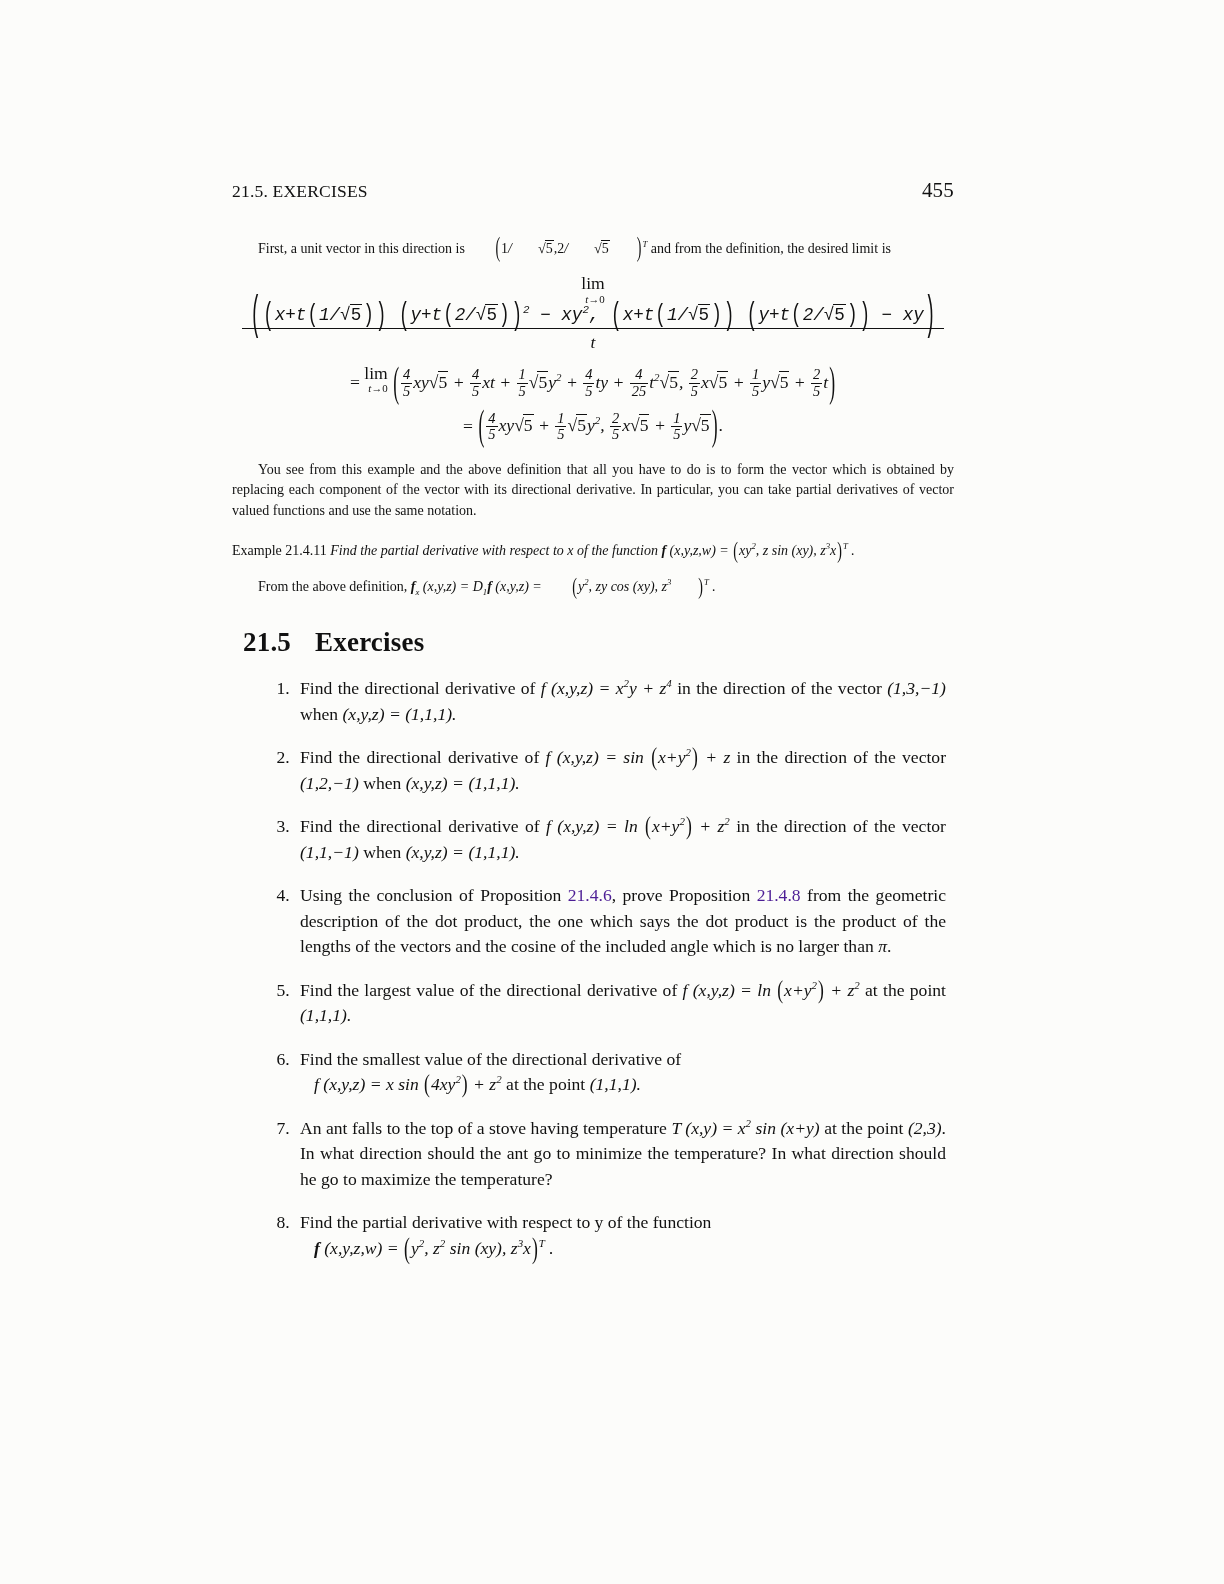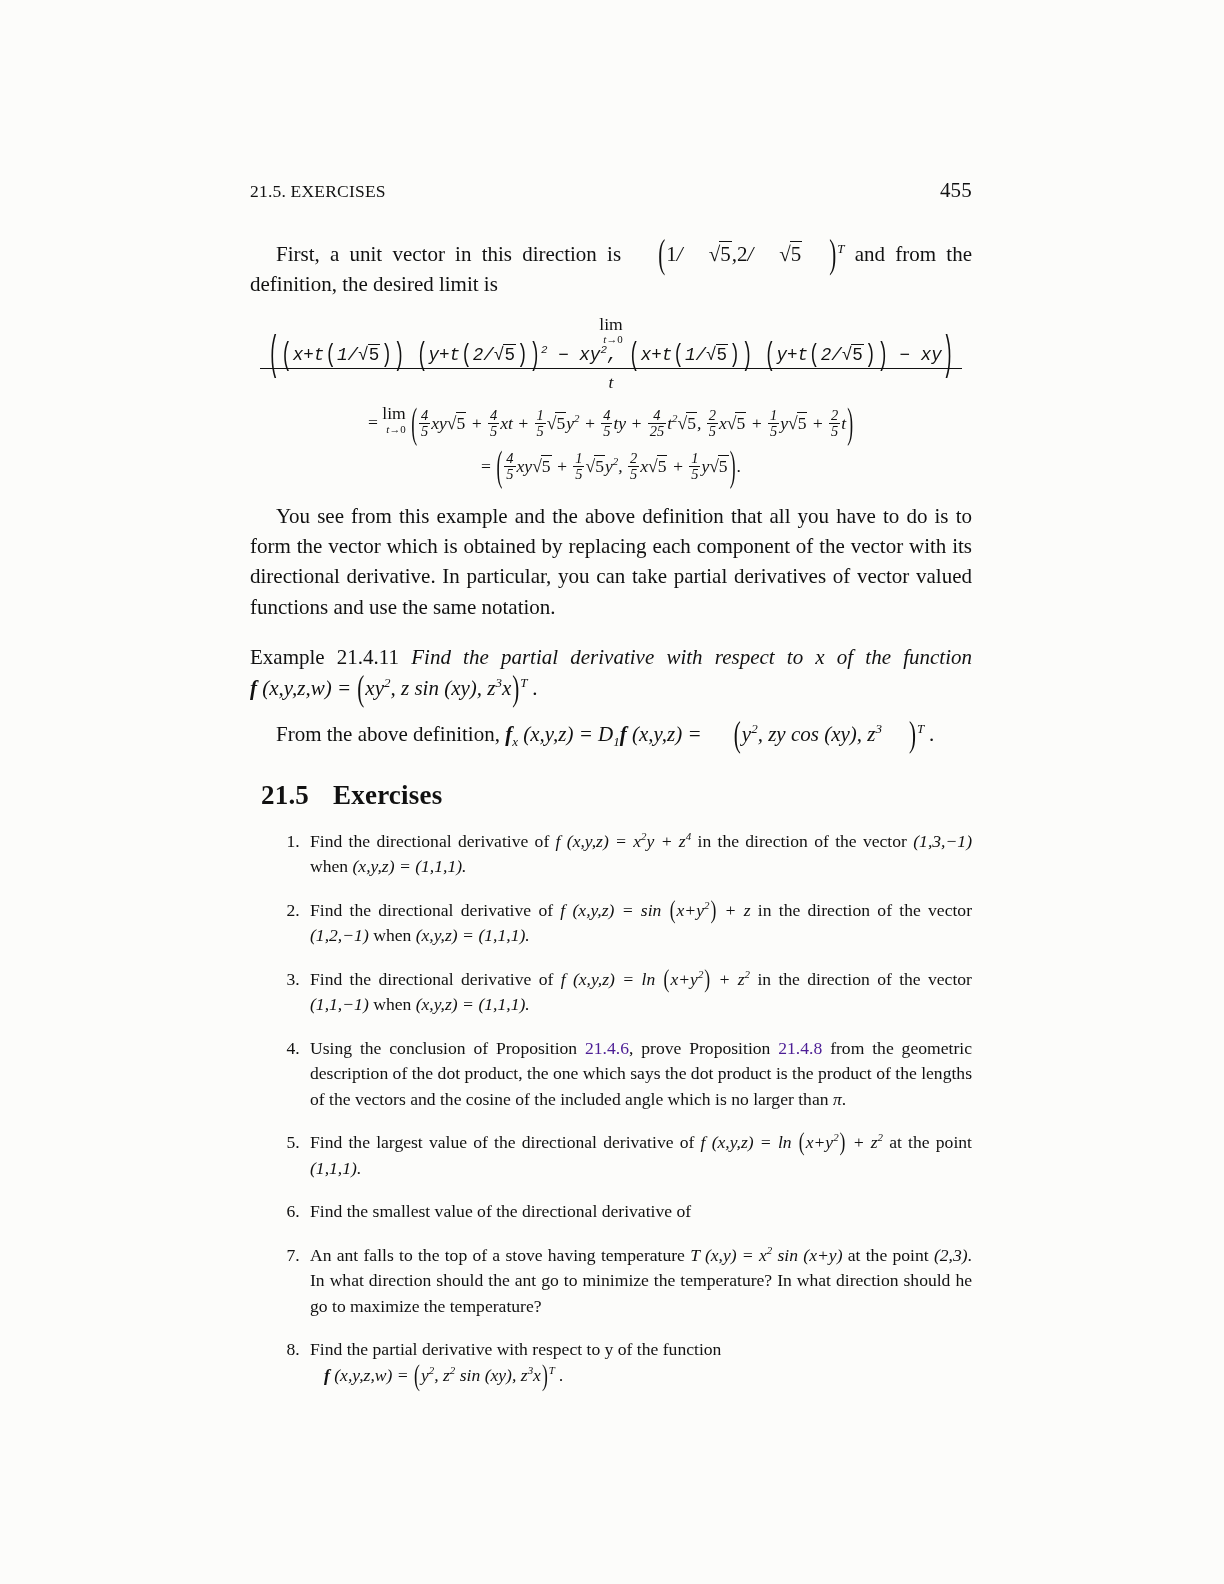--- a/index.html
+++ b/index.html
@@ -17,39 +17,39 @@
   }
   .page {
     position: absolute;
     left: 0; top: 0;
     width: 1224px;
     height: 1584px;
     background: #fcfcfa;
   }
   .content {
     position: absolute;
-    left: 250px;
+    left: 232px;
     top: 178px;
     width: 722px;
   }
   
   .runhead {
     display: flex;
     justify-content: space-between;
     align-items: baseline;
     font-size: 17.5px;
     letter-spacing: 0.2px;
     margin-bottom: 36px;
   }
   .runhead .sec { font-variant: small-caps; }
   .runhead .pageno { font-size: 21px; }
 
   p {
     margin: 0 0 11px 0;
-    font-size: 21px;
+    font-size: 14px;
     line-height: 1.45;
     text-align: justify;
   }
   p.indent { text-indent: 26px; }
   .math { font-family: "Liberation Serif", serif; font-style: italic; }
   .up { font-style: normal; }
   var, .it { font-style: italic; }
 
   
   sup { font-size: 0.62em; vertical-align: super; line-height: 0; }
@@ -122,21 +122,21 @@
 
   h2.sectitle {
     font-size: 27px;
     font-weight: bold;
     margin: 30px 0 18px 11px;
     letter-spacing: 0.2px;
   }
   h2.sectitle .num { margin-right: 24px; }
 
   ol.exercises {
-    margin: 0;
+    margin: 8px;
     padding-left: 54px;
     font-size: 17.6px;
   }
   ol.exercises > li {
     margin-bottom: 18px;
     line-height: 1.45;
     text-align: justify;
     padding-left: 6px;
   }
   .exline { display: block; }
@@ -270,20 +270,25 @@
 
       <li>
         <span>Find the largest value of the directional derivative of</span>
         <span class="math nobreak">f (x,y,z) = ln <span class="medp">(</span>x+y<sup>2</sup><span class="medp">)</span> + z<sup>2</sup></span>
         <span>at the point</span>
         <span class="math nobreak">(1,1,1).</span>
       </li>
 
       <li>
         <span class="exline">Find the smallest value of the directional derivative of</span>
+        <span class="exline" style="margin-left:14px">
+          <span class="math nobreak">f (x,y,z) = x sin <span class="medp">(</span>4xy<sup>2</sup><span class="medp">)</span> + z<sup>2</sup></span>
+          <span>at the point</span>
+          <span class="math nobreak">(1,1,1).</span>
+        </span>
       </li>
 
       <li>
         <span>An ant falls to the top of a stove having temperature</span>
         <span class="math nobreak">T (x,y) = x<sup>2</sup> sin (x+y)</span>
         <span>at the point</span>
         <span class="math nobreak">(2,3)</span><span>. In what direction should the ant go to minimize the temperature?  In what direction should he go to maximize the temperature?</span>
       </li>
 
       <li>

